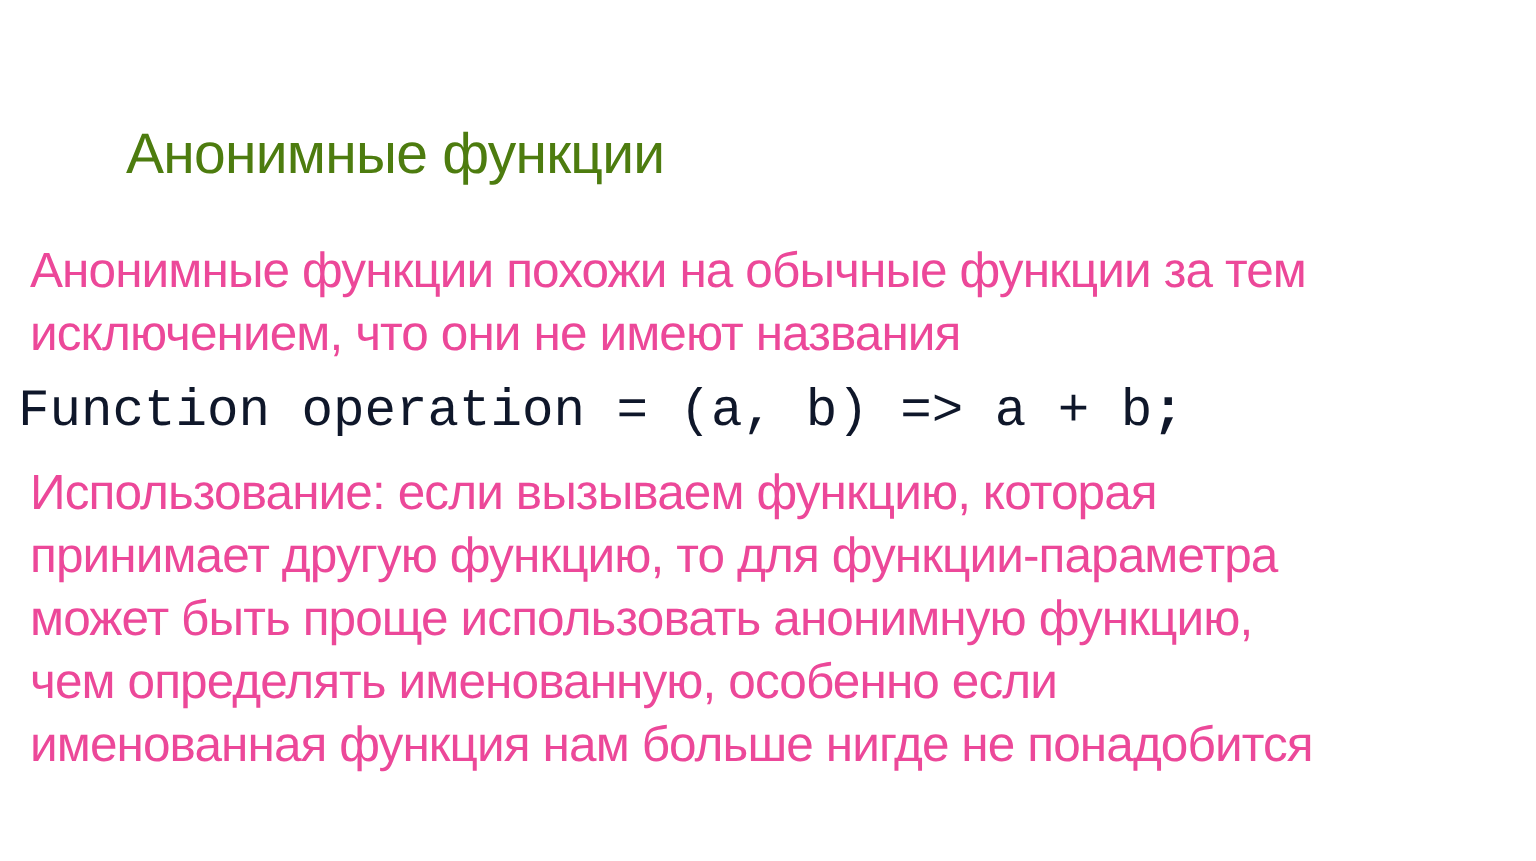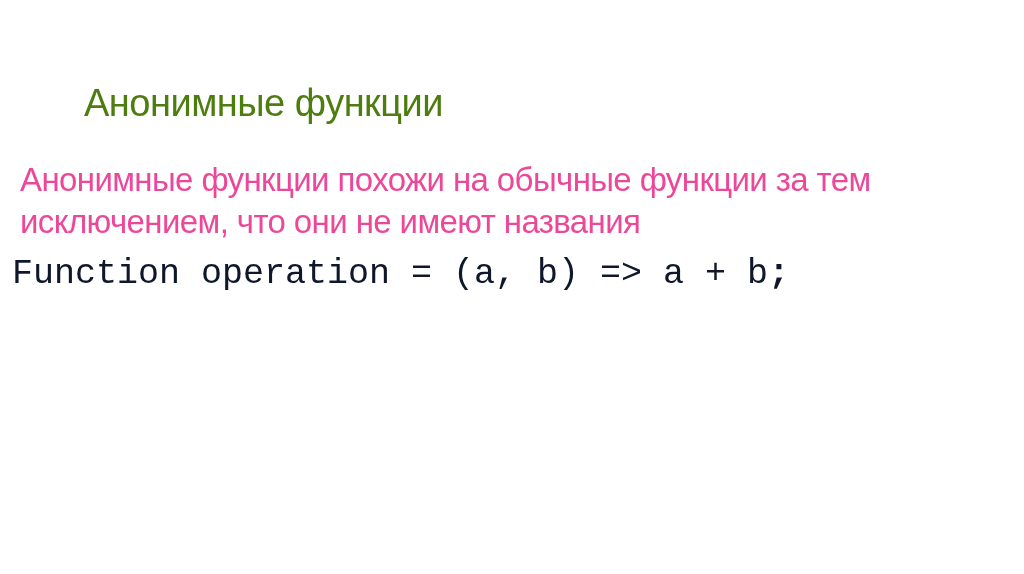--- a/index.html
+++ b/index.html
@@ -65,14 +65,19 @@
 
 <div class="slide">
 
   <h1 class="slide-title">Анонимные функции</h1>
 
   <p class="body-text para-1">Анонимные функции похожи на обычные функции за тем
 исключением, что они не имеют названия</p>
 
   <p class="code-line"><span>Function operation = (a, b) =&gt; a + b</span><span class="code-semicolon">;</span></p>
 
+  <p class="body-text para-2">Использование: если вызываем функцию, которая
+принимает другую функцию, то для функции-параметра
+может быть проще использовать анонимную функцию,
+чем определять именованную, особенно если
+именованная функция нам больше нигде не понадобится</p>
 
 </div>
 
 </body></html>

